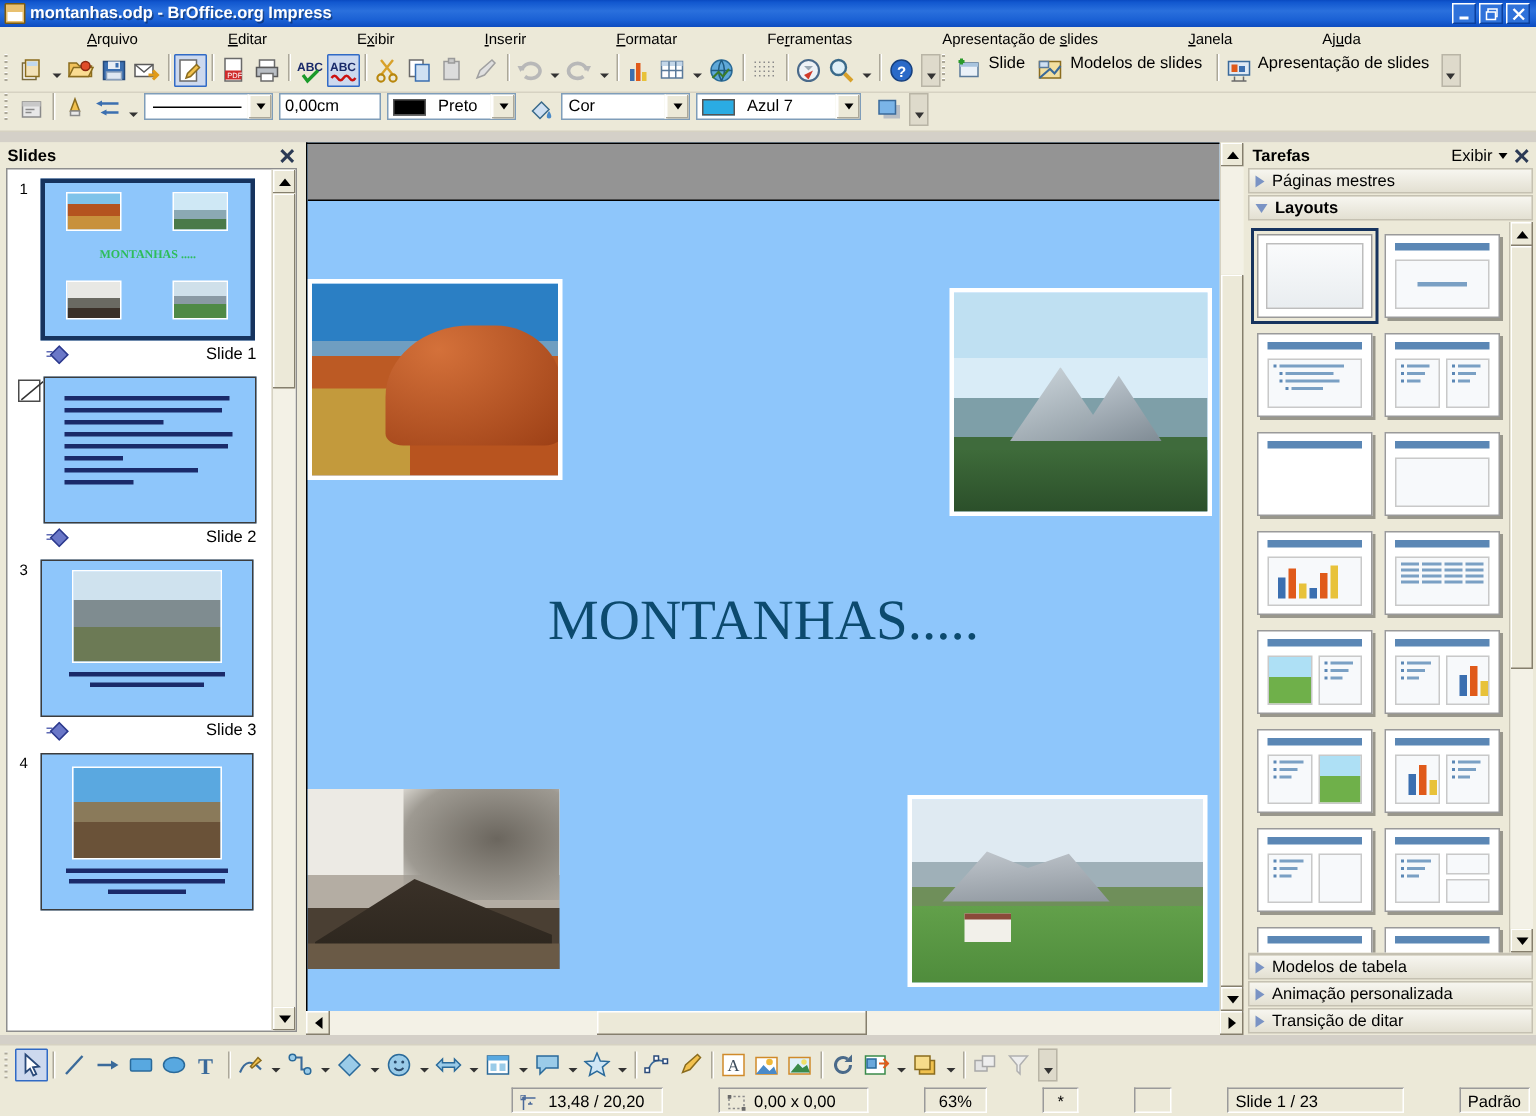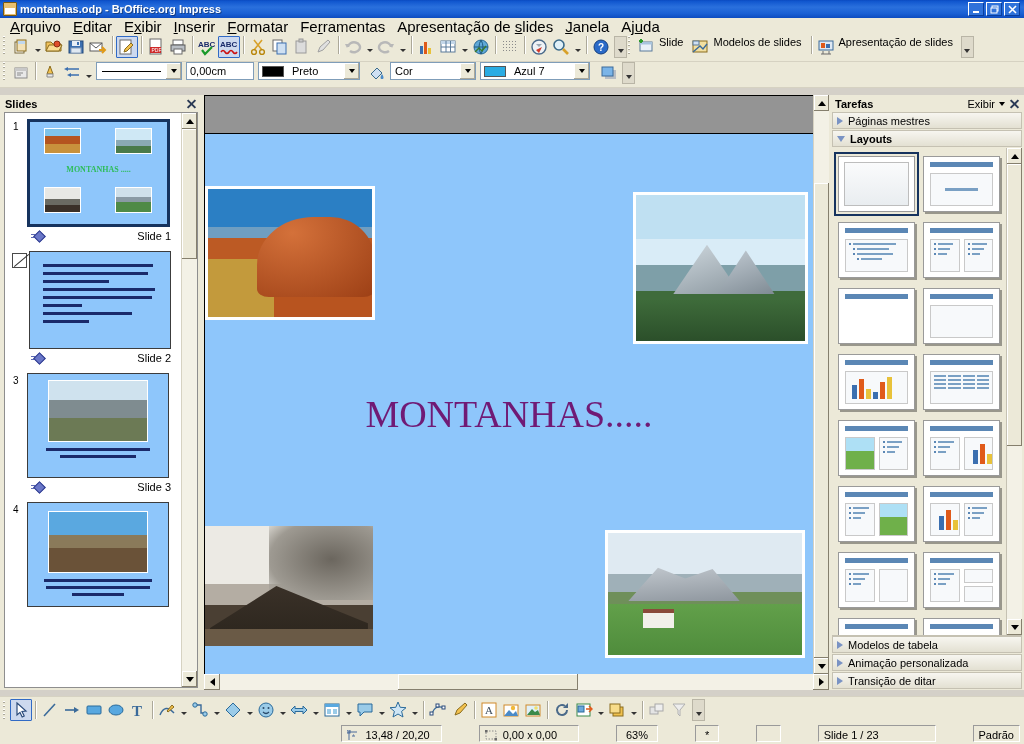--- a/index.html
+++ b/index.html
@@ -38,21 +38,21 @@
     font-size:9px;color:#fff;line-height:1;font-family:"Liberation Sans",sans-serif;
   }
   .tb-btn svg{display:block;}
 
   
   .menubar{
     height:18px;background:#ece9d8;display:flex;align-items:center;
     padding-left:4px;border-bottom:1px solid #ece9d8;
   }
   .menu-item{
-    padding:2px 6px;font-size:15px;color:#000;white-space:nowrap;cursor:default;
+    padding:2px 6px;font-size:10px;color:#000;white-space:nowrap;cursor:default;margin-left:48px;
   }
   .menu-item u{text-decoration:underline;}
 
   
   .toolbar{
     height:26px;background:#ece9d8;display:flex;
     border-bottom:1px solid #d6d2c2;padding-left:2px;
   }
   .grip{
     width:4px;height:18px;margin:0 3px 0 1px;flex:0 0 auto;
@@ -182,21 +182,21 @@
   }
   .editwrap{flex:1;display:flex;flex-direction:column;margin:0 1px 0 4px;min-height:0;}
   .editrow{flex:1;display:flex;min-height:0;}
   .canvas{
     flex:1;position:relative;overflow:hidden;background:#8ec6fb;
     border-top:1px solid #000;border-left:1px solid #000;min-width:0;
   }
   .canvas .graybar{position:absolute;left:0;right:0;top:0;height:38px;background:#949494;border-bottom:1px solid #000;}
   .slide-title{
     position:absolute;left:0;right:0;top:296px;text-align:center;
-    font-family:"Liberation Serif", serif;font-size:38px;color:#701a75;letter-spacing:0px;
+    font-family:"Liberation Serif", serif;font-size:38px;color:#0c4a6e;letter-spacing:0px;
   }
   .ph{position:absolute;overflow:hidden;}
   .ph.wb{border:3px solid #fff;}
 
   .hscrollwrap{height:16px;display:flex;margin:0 1px 0 4px;}
   .hscroll{flex:1;display:flex;background:#f3f1e6;}
   .hstrack{flex:1;position:relative;background:#f3f1e6;}
   .hsthumb{position:absolute;top:0;bottom:0;background:#ece9d8;
            box-shadow:inset -1px -1px 0 #857f6d, inset 1px 1px 0 #fff;}
 
@@ -546,21 +546,21 @@
 
     <div class="spin" style="width:68px">
       <div class="sv">0,00cm</div>
       <div style="flex:1"></div>
       <div class="sbtns">
         <div class="sb up"></div>
         <div class="sb dn"></div>
       </div>
     </div>
 
-    <div class="combo" style="width:102px">
+    <div class="combo" style="width:86px">
       <div class="swatch" style="background:#000"></div>
       <div class="cv">Preto</div>
       <div class="carrow"></div>
     </div>
 
     <div class="tbtn" style="margin-left:4px">
       <svg width="18" height="18" viewBox="0 0 18 18">
         <path d="M3 10l6-6 5 5-6 6z" fill="#cfe0f2" stroke="#3a6a8a"></path>
         <path d="M14 10c2 3 2 5 0 5s-2-2 0-5z" fill="#4a8ac8"></path>
       </svg>

